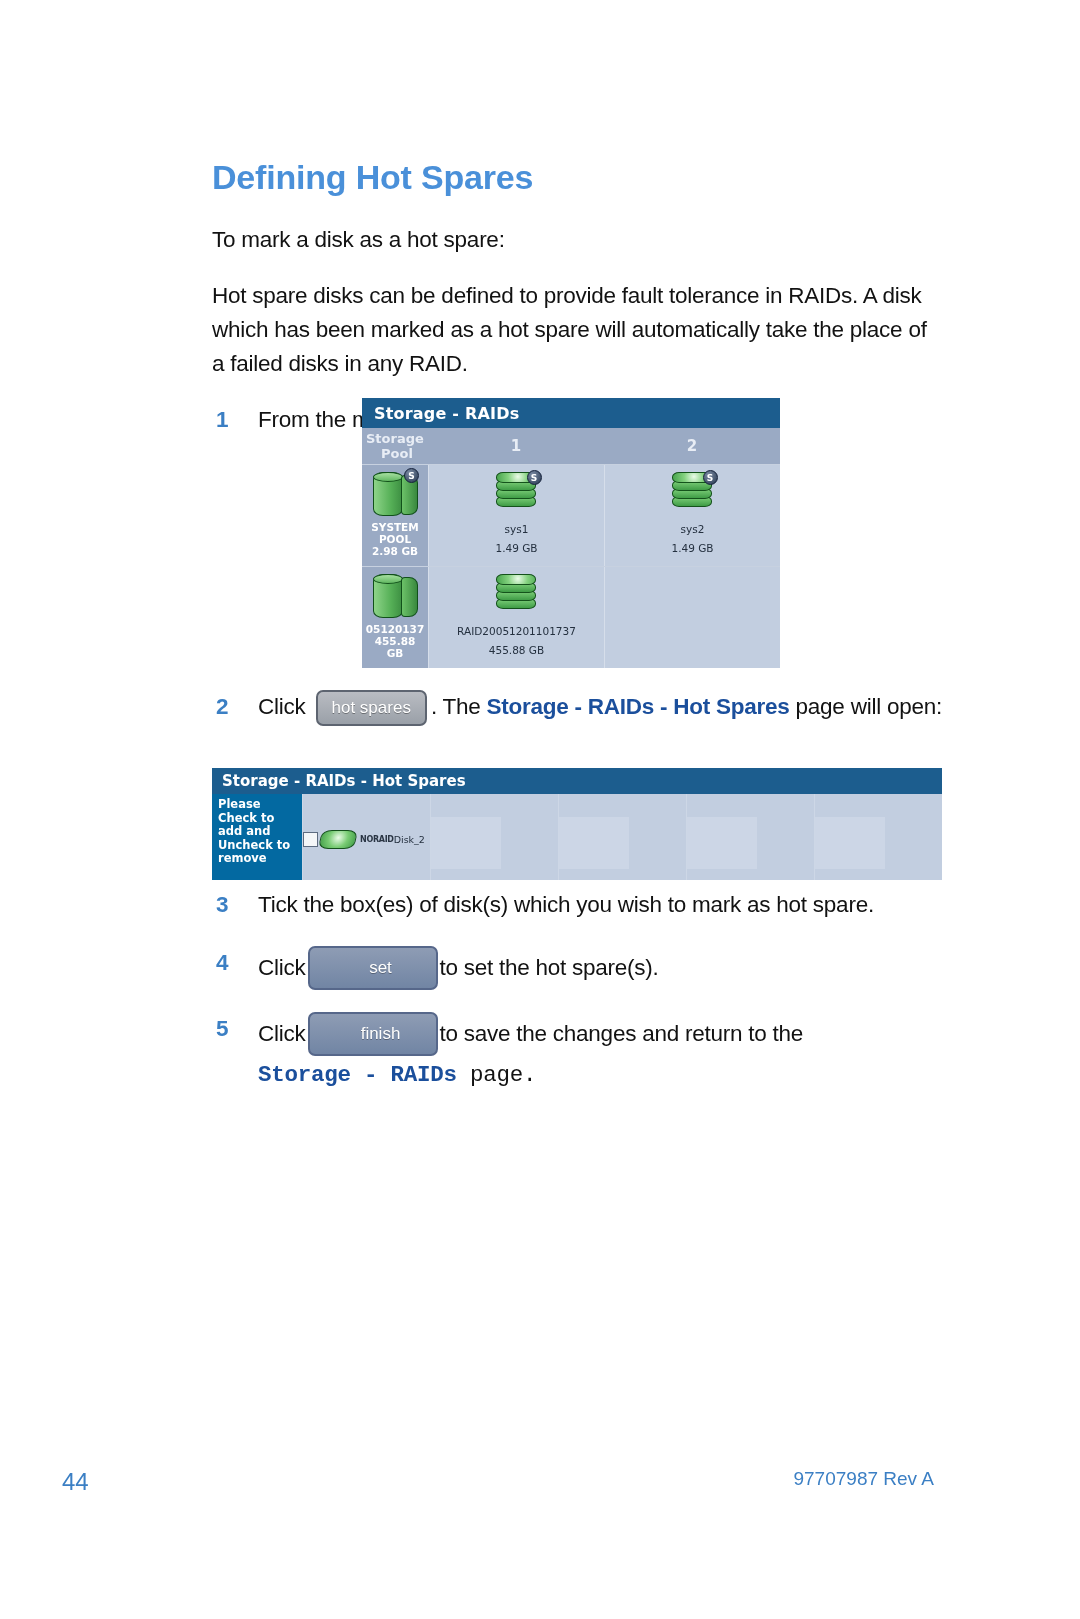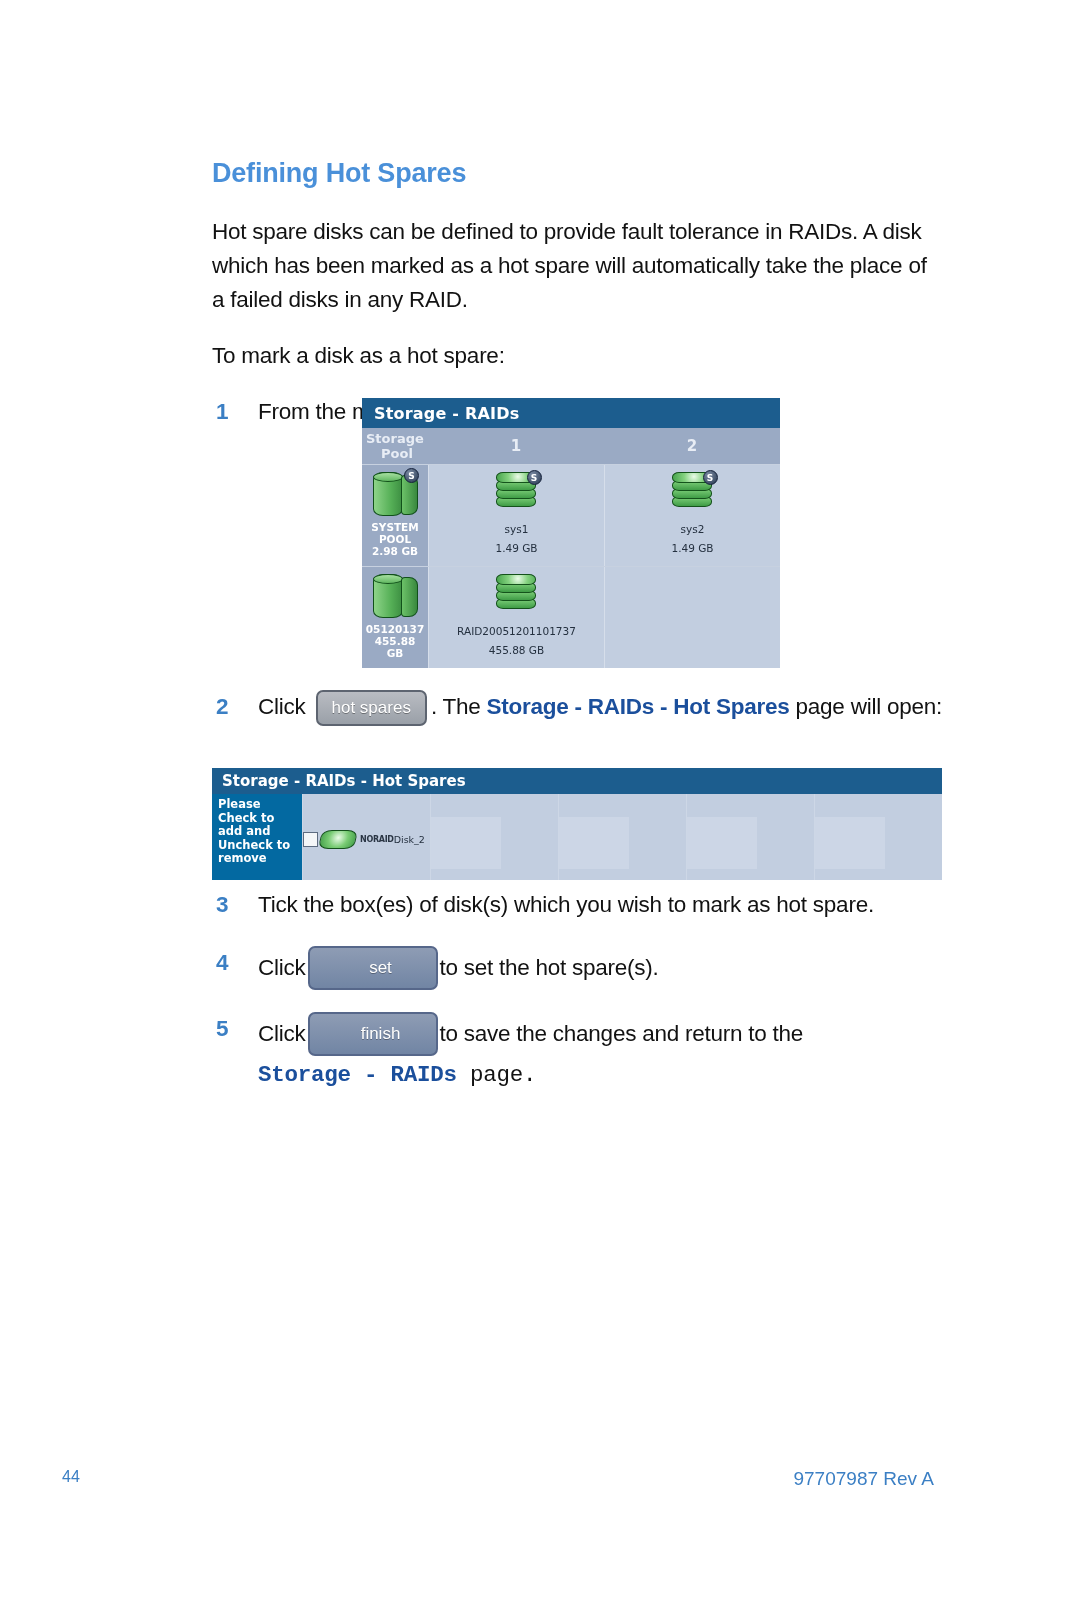--- a/index.html
+++ b/index.html
@@ -25,21 +25,21 @@
 
   
   .content {
     position: absolute;
     left: 212px;
     top: 158px;
     width: 730px;
   }
 
   h1.section-title {
-    font-size: 27px;
+    font-size: 34px;
     font-weight: bold;
     color: #4a90d9;
     margin: 0 0 26px 0;
     letter-spacing: -0.2px;
     font-family: "Liberation Sans", sans-serif;
   }
 
   p.body-text {
     font-size: 22.5px;
     line-height: 34px;
@@ -362,43 +362,43 @@
     position: absolute;
     left: 0;
     top: 1468px;
     width: 1080px;
     height: 40px;
   }
   .footer .pageno {
     position: absolute;
     left: 62px;
     top: 0;
-    font-size: 16px;
+    font-size: 24px;
     color: #3b7fc4;
   }
   .footer .docid {
     position: absolute;
     right: 146px;
     top: 0;
     font-size: 19px;
     color: #3b7fc4;
   }
 </style>
 </head>
 <body>
 
 <div class="page">
 
   <div class="content">
 
     <h1 class="section-title">Defining Hot Spares</h1>
 
+    <p class="body-text">To mark a disk as a hot spare:</p>
+
     <p class="body-text">Hot spare disks can be defined to provide fault tolerance in RAIDs. A disk which has been marked as a hot spare will automatically take the place of a failed disks in any RAID.</p>
-
-    <p class="body-text">To mark a disk as a hot spare:</p>
 
     <div class="step" style="margin-top:22px;">
       <span class="num">1</span>
       <span>From the menu bar, select </span><b class="blue">Storage - RAIDs</b><span>.</span>
     </div>
   </div>
 
   <div class="shot-raids">
     <div class="titlebar">Storage - RAIDs</div>
 

